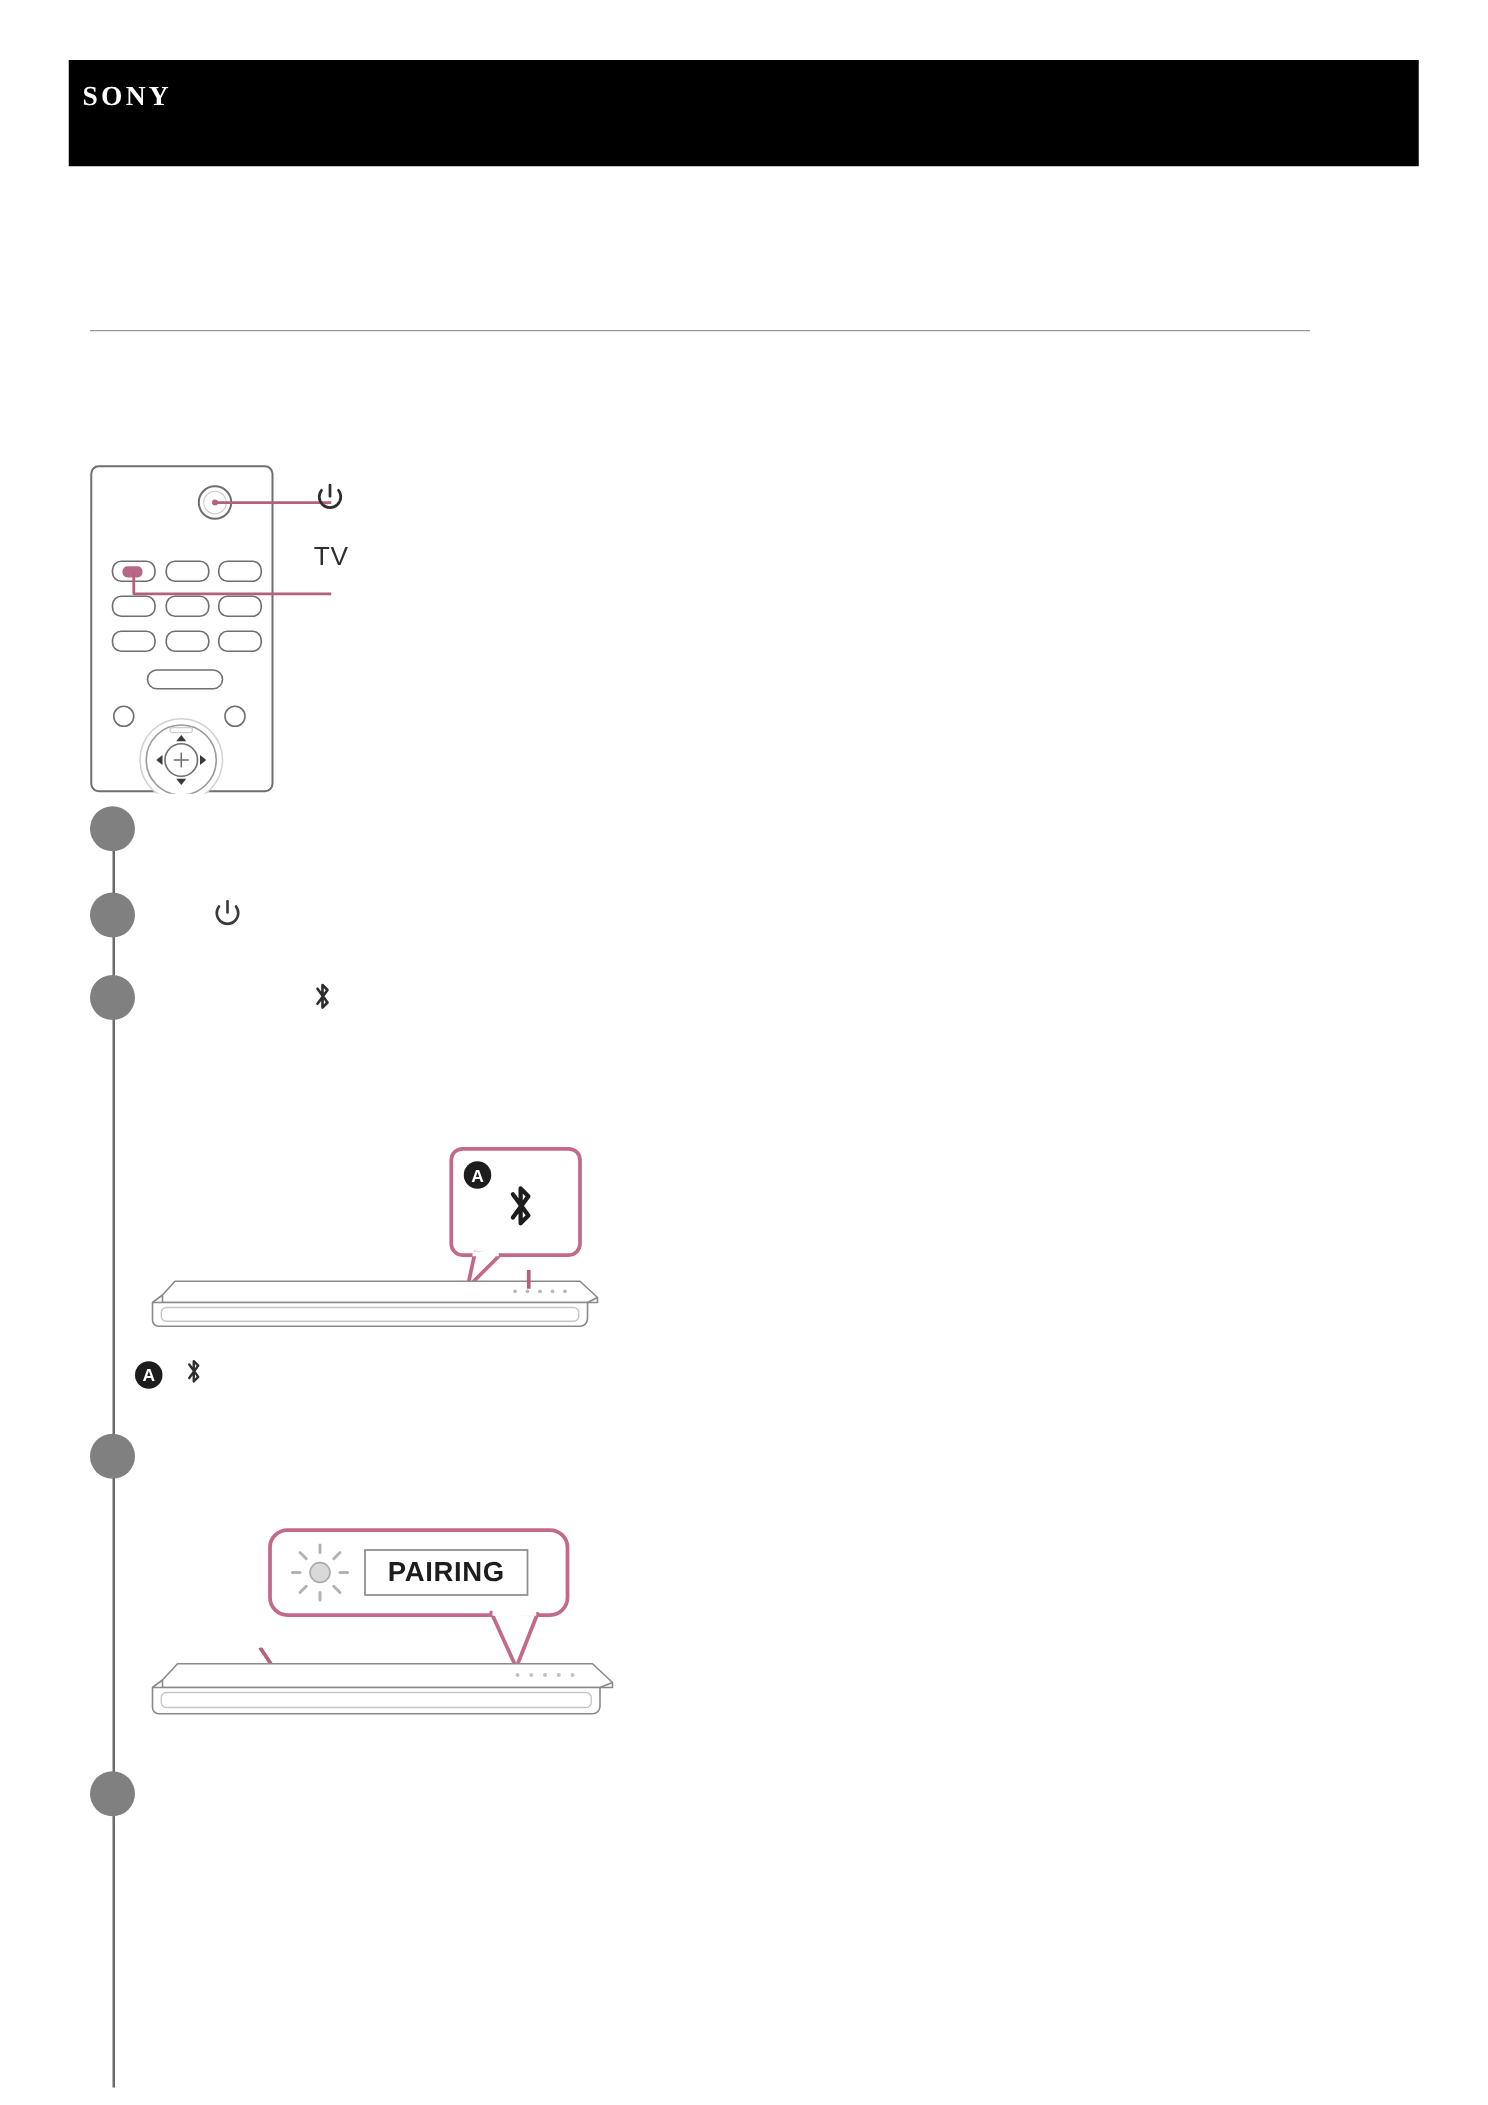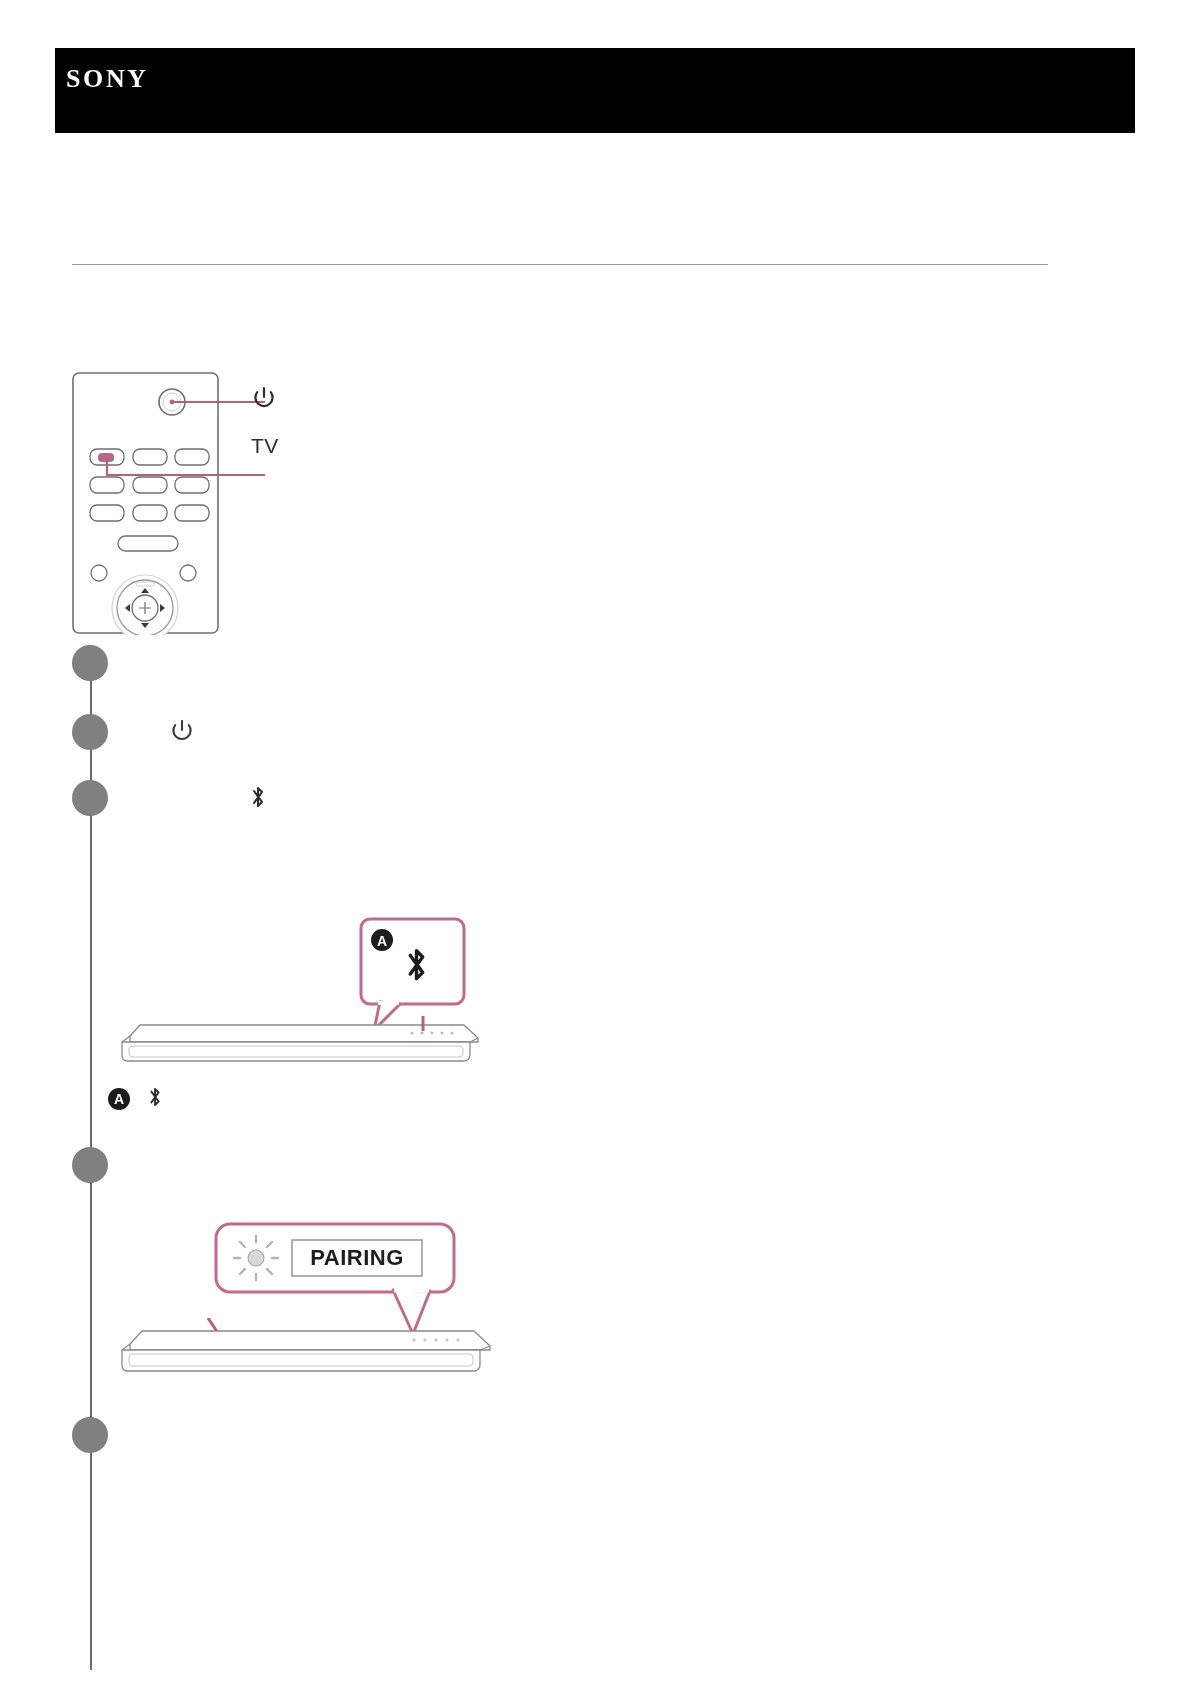--- a/index.html
+++ b/index.html
@@ -26,21 +26,21 @@
     height: 85px;
     background: #000000;
   }
   .sony-logo {
     position: absolute;
     left: 66px;
     top: 66px;
     color: #ffffff;
     font-family: "Liberation Serif", serif;
     font-weight: bold;
-    font-size: 26px;
+    font-size: 22px;
     letter-spacing: 2.6px;
     line-height: 1;
     user-select: none;
   }
 
   
   .section-rule {
     position: absolute;
     left: 72px;
     top: 264px;

